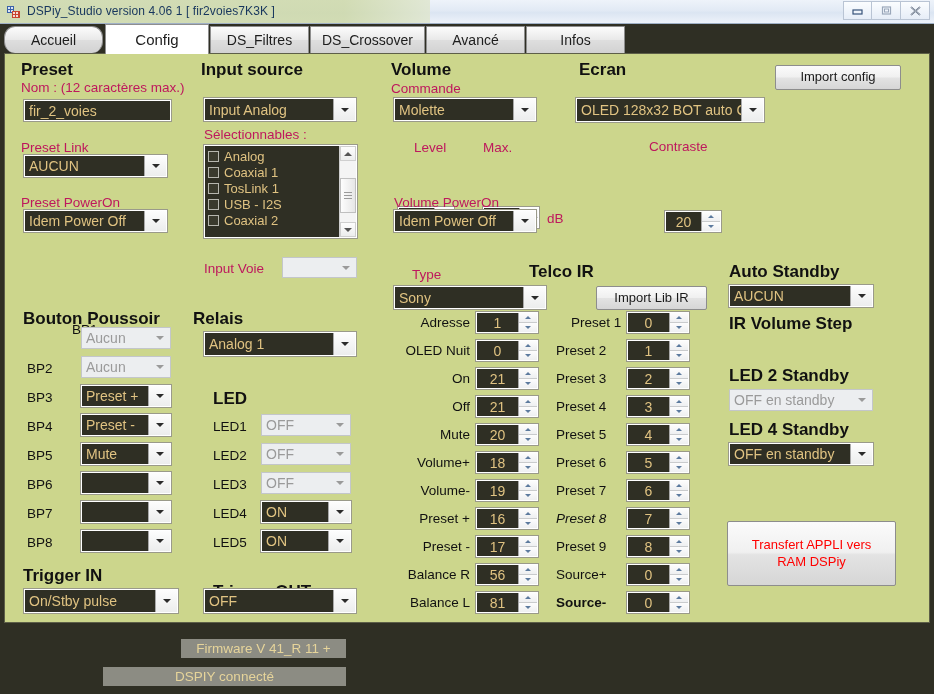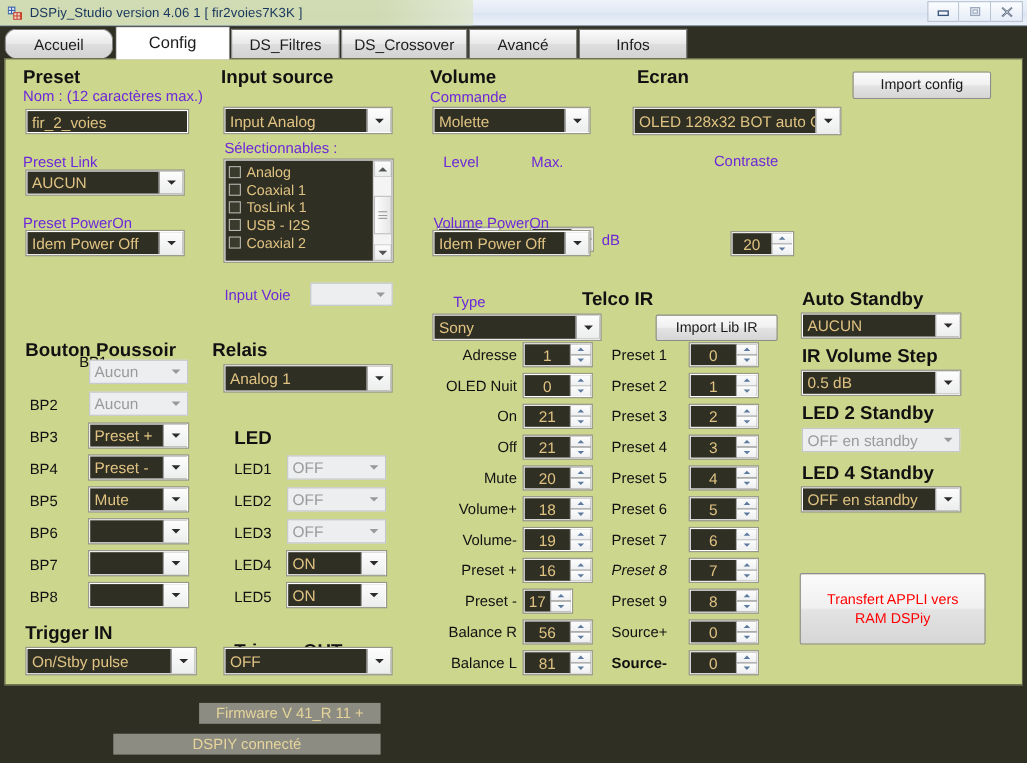--- a/index.html
+++ b/index.html
@@ -65,21 +65,21 @@
     position:absolute;left:4px;top:53px;width:926px;height:570px;
     background:#ccd68c;
     border:1px solid #5d5f48;
     box-sizing:border-box;
   }
   .h1{
     position:absolute;font-size:17px;font-weight:bold;color:#111;
     white-space:nowrap;
   }
   .h2{
-    position:absolute;font-size:13.5px;color:#6d28d9;white-space:nowrap;
+    position:absolute;font-size:13.5px;color:#be185d;white-space:nowrap;
   }
   .lbl{
     position:absolute;font-size:13.5px;color:#111;white-space:nowrap;
   }
   .lbl-r{
     position:absolute;font-size:13.5px;color:#111;white-space:nowrap;
     text-align:right;
   }
   
   .txt{
@@ -335,21 +335,21 @@
 
     <div class="h1" style="left:386px;top:6px;">Volume</div>
     <div class="h2" style="left:386px;top:27px;">Commande</div>
     <div class="combo" style="left:389px;top:44px;width:142px;height:23px;">
       <div class="cval">Molette</div>
       <div class="carrow">
           <i></i>
         </div>
     </div>
 
-    <div class="h2" style="left:398px;top:86px;">Level</div>
+    <div class="h2" style="left:409px;top:86px;">Level</div>
 
     <div class="nud" style="left:393px;top:153px;width:56px;height:21px;">
       <div class="nval">-50</div>
       <div class="nbtns">
         <div class="nb up">
             <i></i>
           </div>
         <div class="nb dn">
             <i></i>
           </div>
@@ -640,21 +640,21 @@
           <div class="nb up">
             <i></i>
           </div>
           <div class="nb dn">
             <i></i>
           </div>
         </div>
     </div>
 
     <div class="lbl-r" style="left:380px;top:485px;width:85px;">Preset -</div>
-    <div class="nud" style="left:471px;top:482px;width:44px;height:21px;justify-content:flex-end;">
+    <div class="nud" style="left:471px;top:482px;width:62px;height:21px;justify-content:flex-end;">
       <div class="nval">17</div>
       <div class="nbtns">
           <div class="nb up">
             <i></i>
           </div>
           <div class="nb dn">
             <i></i>
           </div>
         </div>
     </div>
@@ -678,21 +678,21 @@
       <div class="nbtns">
           <div class="nb up">
             <i></i>
           </div>
           <div class="nb dn">
             <i></i>
           </div>
         </div>
     </div>
 
-    <div class="lbl" style="left:551px;top:261px;">Preset 1</div>
+    <div class="lbl" style="left:566px;top:261px;">Preset 1</div>
     <div class="nud" style="left:622px;top:258px;width:62px;height:21px;">
       <div class="nval">0</div>
       <div class="nbtns">
           <div class="nb up">
             <i></i>
           </div>
           <div class="nb dn">
             <i></i>
           </div>
         </div>
@@ -830,26 +830,20 @@
 
     <div class="h1" style="left:724px;top:208px;">Auto Standby</div>
     <div class="combo" style="left:724px;top:231px;width:144px;height:22px;">
       <div class="cval">AUCUN</div>
       <div class="carrow">
           <i></i>
         </div>
     </div>
 
     <div class="h1" style="left:724px;top:260px;">IR Volume Step</div>
-    <div class="combo" style="left:724px;top:283px;width:144px;height:22px;">
-      <div class="cval">0.5 dB</div>
-      <div class="carrow">
-          <i></i>
-        </div>
-    </div>
 
     <div class="h1" style="left:724px;top:312px;">LED 2 Standby</div>
     <div class="combo dis" style="left:724px;top:335px;width:144px;height:22px;">
       <div class="cval">OFF en standby</div>
       <div class="carrow">
           <i></i>
         </div>
     </div>
 
     <div class="h1" style="left:724px;top:366px;">LED 4 Standby</div>

